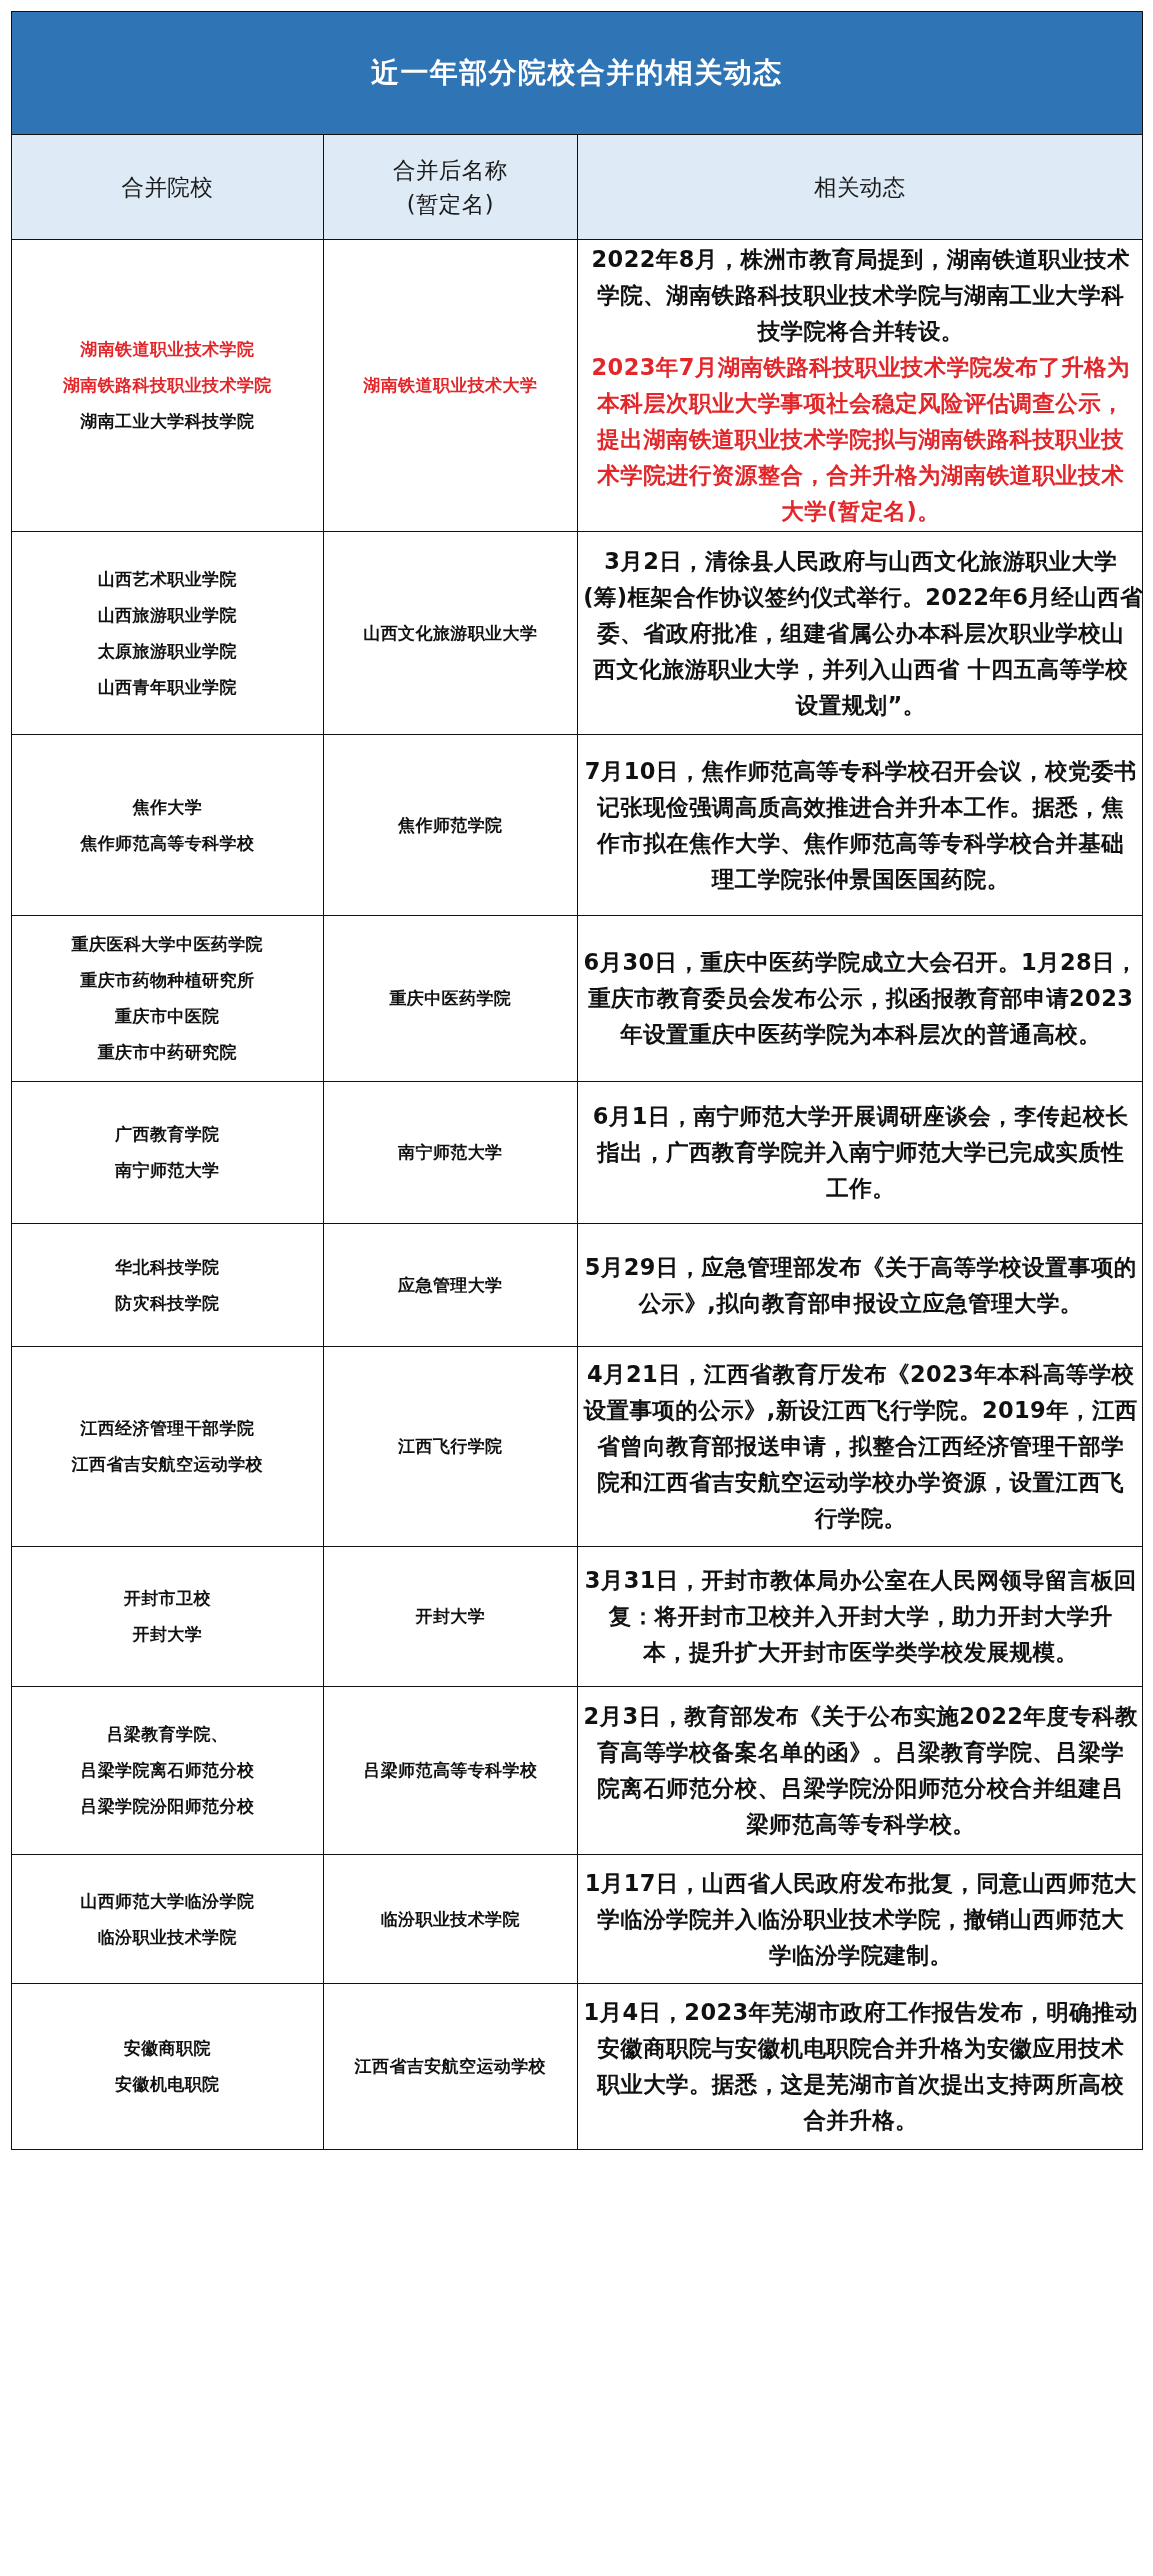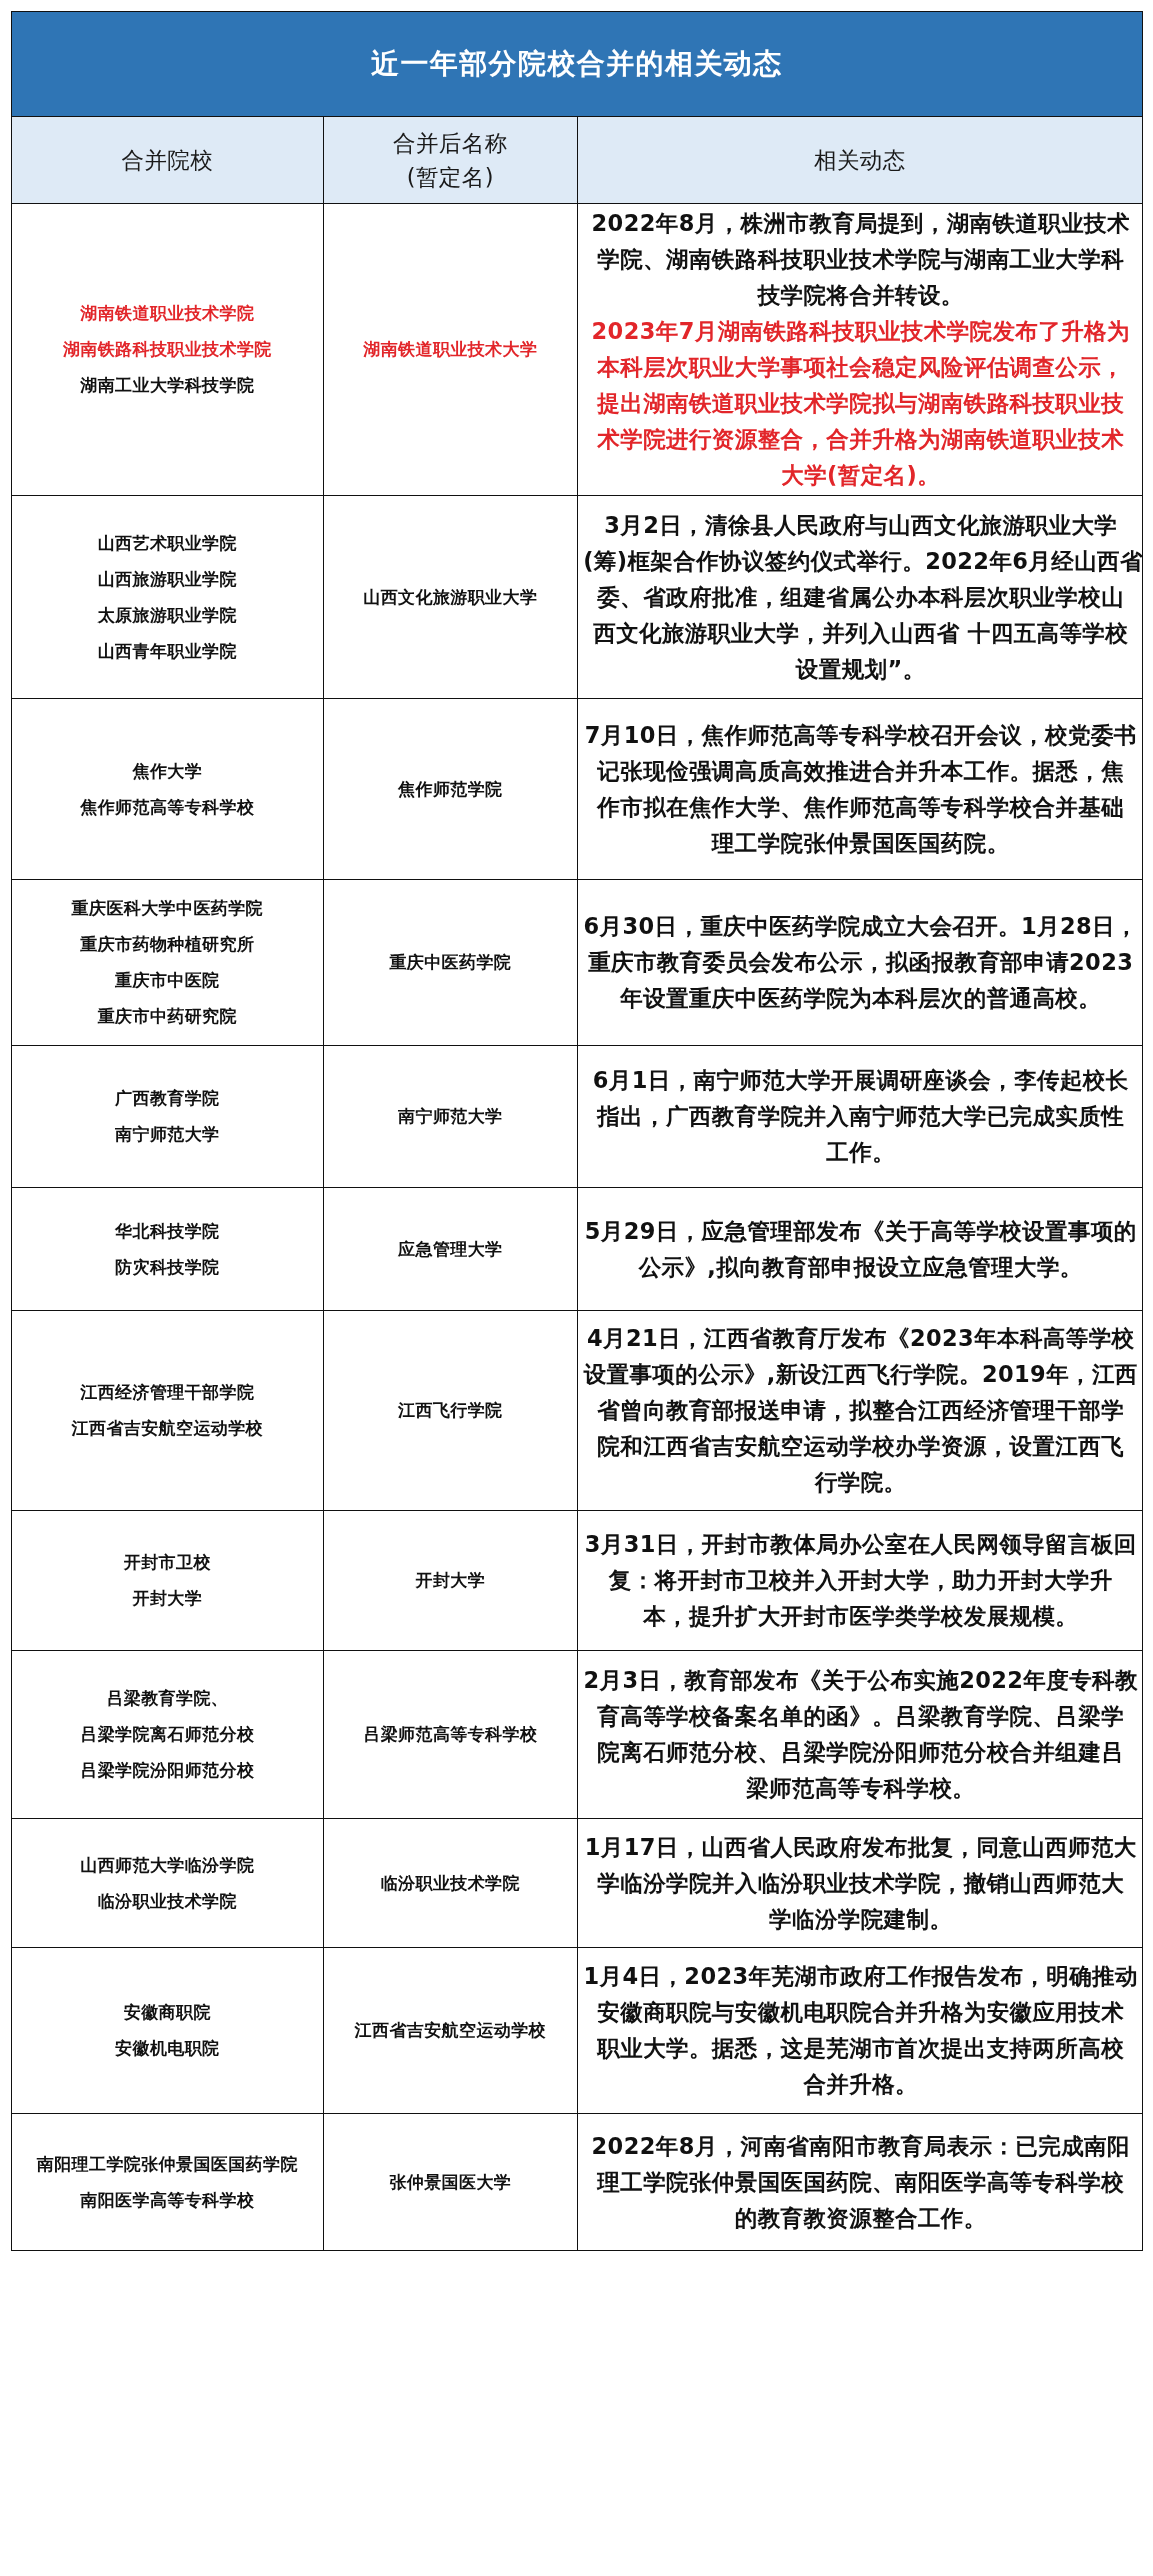--- a/index.html
+++ b/index.html
@@ -20,21 +20,21 @@
       left: 10.8px;
       top: 10.8px;
       width: 1131px;
       table-layout: fixed;
       border-collapse: collapse;
       border: 1.8px solid #111111;
     }
     .merge-table th,
     .merge-table td {
       border: 1.8px solid #111111;
-      padding: 0;
+      padding: 9px;
       vertical-align: middle;
     }
     .title-cell {
       background: var(--header-bg, #2f75b5);
       color: #ffffff;
       font-size: 28px;
       font-weight: 700;
       letter-spacing: 1.4px;
       text-align: center;
       height: 104px;
@@ -268,29 +268,15 @@
         <td class="cell-merged"><span>江西省吉安航空运动学校</span></td>
         <td class="cell-dynamics">
           <div class="dyn-para">
             <span class="dyn-line">1月4日，2023年芜湖市政府工作报告发布，明确推动</span>
             <span class="dyn-line">安徽商职院与安徽机电职院合并升格为安徽应用技术</span>
             <span class="dyn-line">职业大学。据悉，这是芜湖市首次提出支持两所高校</span>
             <span class="dyn-line">合并升格。</span>
           </div>
         </td>
       </tr>
-      <tr class="data-row" style="height: 137px;">
-        <td class="cell-schools">
-          <span class="school-name">南阳理工学院张仲景国医国药学院</span>
-          <span class="school-name">南阳医学高等专科学校</span>
-        </td>
-        <td class="cell-merged"><span>张仲景国医大学</span></td>
-        <td class="cell-dynamics">
-          <div class="dyn-para">
-            <span class="dyn-line">2022年8月，河南省南阳市教育局表示：已完成南阳</span>
-            <span class="dyn-line">理工学院张仲景国医国药院、南阳医学高等专科学校</span>
-            <span class="dyn-line">的教育教资源整合工作。</span>
-          </div>
-        </td>
-      </tr>
     </tbody>
 </table>
 
 
 </body></html>

